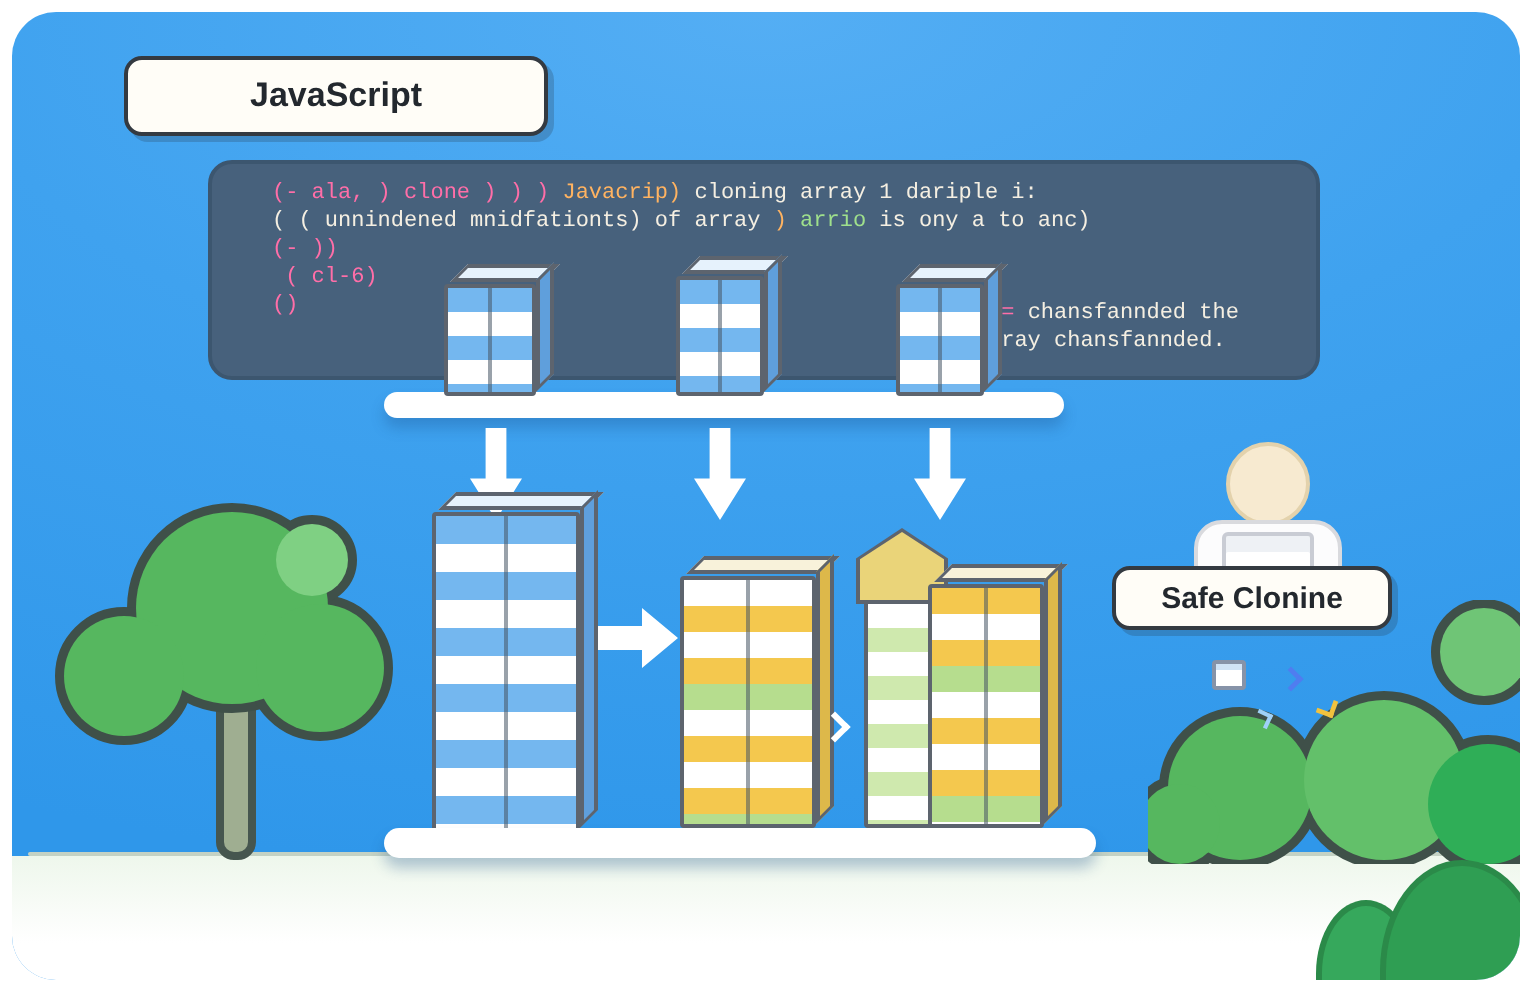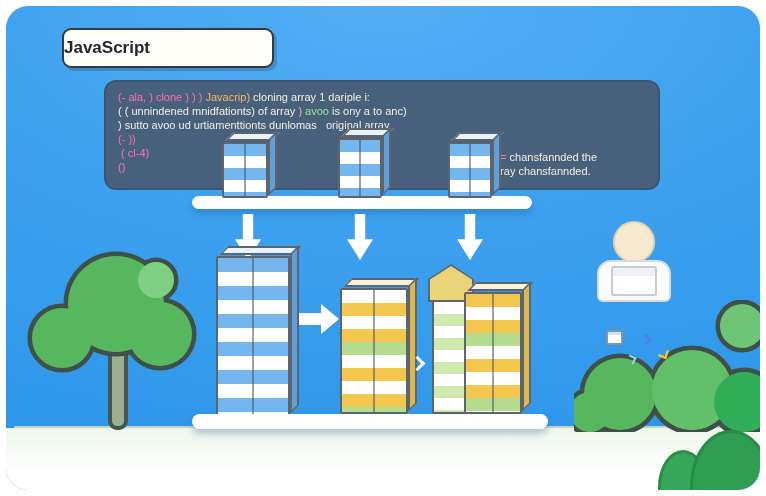--- a/index.html
+++ b/index.html
@@ -3,27 +3,27 @@
 <meta charset="utf-8">
 <style>
   * { box-sizing: border-box; margin: 0; padding: 0; }
   html,body { width:766px; height:496px; background:#ffffff; font-family:"Liberation Sans", sans-serif; overflow:hidden; }
   .scene { position:absolute; left:6px; top:6px; width:754px; height:484px; border-radius:22px; overflow:hidden;
            background: radial-gradient(120% 90% at 50% 0%, #54aef4 0%, #3fa2ef 45%, #2f97ea 100%); }
   .abs { position:absolute; }
 
   
   .label-box { position:absolute; background:#fffdf7; border:2px solid #343a41; border-radius:9px;
-               display:flex; align-items:center; justify-content:flex-start; color:#23282e; font-weight:bold;
+               display:flex; align-items:center; justify-content:center; color:#23282e; font-weight:bold;
                box-shadow:3px 3px 0 rgba(40,60,80,.25); }
 
   
   .code-block { position:absolute; left:98px; top:74px; width:556px; height:110px; background:#47617c;
-                border-radius:12px; border:2px solid #3c566f; padding:8px 12px;
-                font-family:Liberation Sans, sans-serif; font-size:11px; line-height:14px; }
+                border-radius:12px; border:2px solid #3c566f; padding:8px 30px;
+                font-family:Liberation Mono, monospace; font-size:11px; line-height:14px; }
   .code-line { white-space:pre; }
   .code-line span { white-space:pre; }
   .cw { color:#f5efe2; } .pk { color:#ff6ea8; } .or { color:#ffb361; } .gr { color:#9fe08c; }
   .code-annotation { position:absolute; left:388px; top:68px; }
 
   
   .bar { position:absolute; background:#ffffff; border-radius:8px; box-shadow:0 5px 7px rgba(25,80,140,.30); }
 
   
   .tw { position:absolute; }
@@ -88,24 +88,23 @@
         <circle cx="132" cy="34" r="18" fill="#7fd083"></circle>
     </g>
   </svg>
 
   <div class="label-box" style="left:56px;top:22px;width:212px;height:40px;font-size:17px;">
     <span>JavaScript</span>
   </div>
 
   <div class="code-block">
     <div class="code-line"><span class="pk">(- ala, ) clone ) ) )</span><span class="or"> Javacrip)</span><span class="cw"> cloning array 1 dariple i:</span></div>
-    <div class="code-line"><span class="cw">( ( unnindened mnidfationts) of array </span><span class="or">)</span><span class="gr"> avoo</span><span class="cw"> is ony a to anc)</span></div>
-    <div class="code-line"><span class="cw">) sutto avoo ud urtiamenttionts dunlomas   original array</span></div>
+    <div class="code-line"><span class="cw">( ( unnindened mnidfationts) of array </span><span class="or">)</span><span class="gr"> arrio</span><span class="cw"> is ony a to anc)</span></div>
     <div class="code-line"><span class="pk">(- ))</span></div>
-    <div class="code-line"><span class="pk"> ( cl-4)</span></div>
+    <div class="code-line"><span class="pk"> ( cl-6)</span></div>
     <div class="code-line"><span class="pk">()</span></div>
     <div class="code-annotation">
       <div class="code-line"><span class="pk">1= </span><span class="cw">chansfannded the</span></div>
       <div class="code-line"><span class="cw">aray chansfannded.</span></div>
     </div>
   </div>
 
   <div class="bar" style="left:186px;top:190px;width:340px;height:13px;"></div>
 
   <div class="tw" style="left:216px;top:136px;width:46px;height:56px;">
@@ -179,19 +178,22 @@
 
   <div class="abs" style="left:652px;top:444px;width:50px;height:44px;background:#36a85c;border:3px solid #2b8a49;border-bottom:none;border-radius:60% 60% 0 0 / 100% 100% 0 0;"></div>
   <div class="abs" style="left:684px;top:424px;width:82px;height:64px;background:#2f9e53;border:3px solid #2b8a49;border-bottom:none;border-radius:55% 55% 0 0 / 95% 95% 0 0;"></div>
 
   <div class="abs" style="left:585px;top:210px;width:95px;height:92px;">
     <div class="abs" style="left:22px;top:5px;width:42px;height:42px;border-radius:50%;background:#f7ead0;border:2px solid #e3d2ac;"></div>
     <div class="abs" style="left:6px;top:44px;width:74px;height:42px;background:#fcfcfd;border:2px solid #d9dade;border-radius:14px 14px 6px 6px;"></div>
     <div class="abs" style="left:20px;top:50px;width:46px;height:30px;background:#ffffff;border:2px solid #c9ccd4;border-radius:3px;box-shadow:inset 0 8px 0 #eef1f5;"></div>
   </div>
 
+  <div class="label-box" style="left:550px;top:277px;width:140px;height:32px;font-size:15px;">
+    <span>Safe Clonine</span>
+  </div>
 
   <div class="abs" style="left:600px;top:324px;width:17px;height:15px;background:#ffffff;border:2px solid #8693a8;border-radius:2px;box-shadow:inset 0 3px 0 #cfe3f6;"></div>
   <div class="chev" style="left:634px;top:328px;border-color:#4f7df0;transform:rotate(45deg) scale(.8);"></div>
   <div class="chev" style="left:652px;top:342px;border-color:#f2c23e;transform:rotate(110deg) scale(.8);"></div>
   <div class="chev" style="left:620px;top:348px;border-color:#9fd1f7;transform:rotate(25deg) scale(.7);"></div>
 
 </div>
 
 </body></html>

